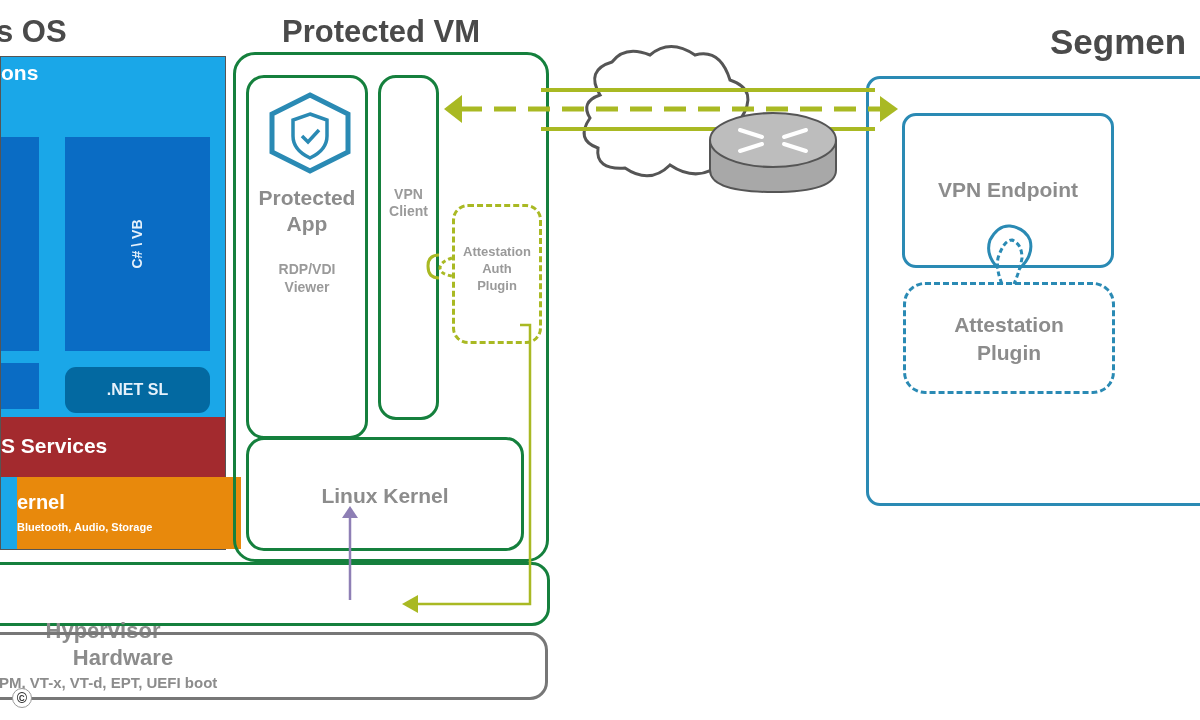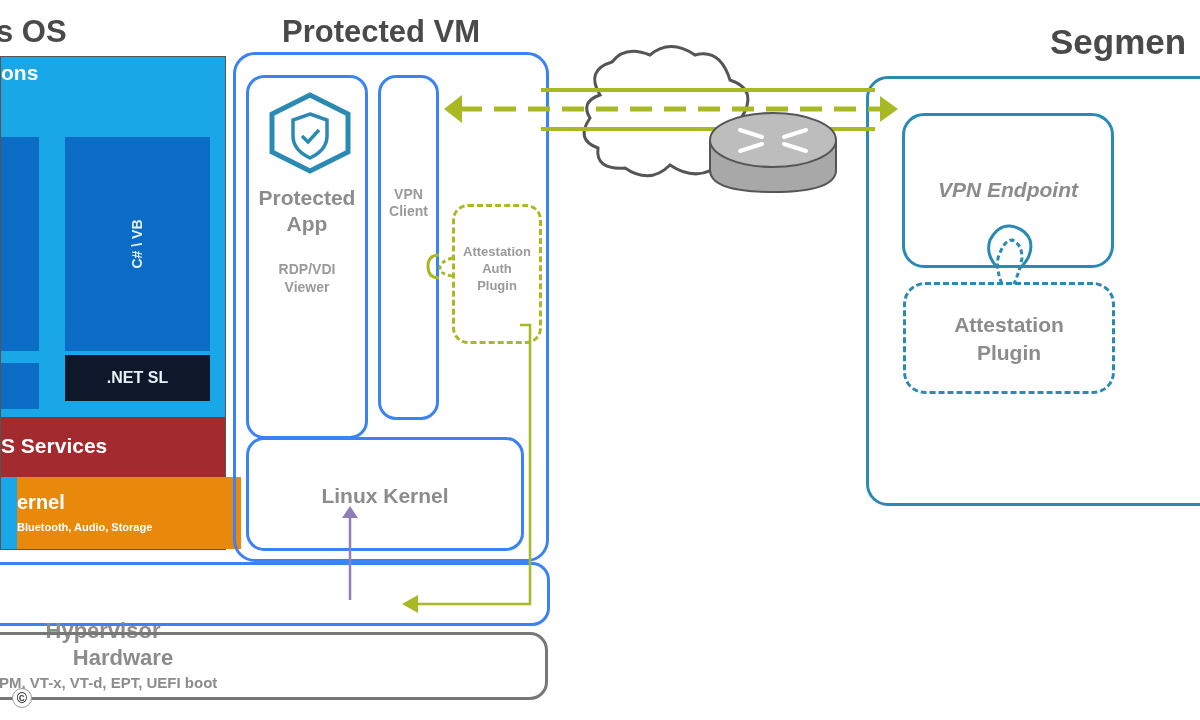--- a/index.html
+++ b/index.html
@@ -3,37 +3,37 @@
 <meta charset="utf-8">
 <style>
   html, body { margin: 0; padding: 0; background: #ffffff; }
   body { width: 1200px; height: 720px; position: relative; overflow: hidden;
          font-family: "Liberation Sans", sans-serif; }
   .abs { position: absolute; }
   .title { font-weight: bold; color: #4a4a4a; font-size: 31px; white-space: nowrap; }
   .lbl { color: #8c8c8c; font-weight: bold; text-align: center; white-space: nowrap; }
   .lbl-s { color: #9a9a9a; font-weight: bold; text-align: center; line-height: 17px; font-size: 14px; }
   .box { position: absolute; box-sizing: border-box; }
-  .g { border: 3px solid #3b82f6; border-radius: 18px; }
-  .b { border: 3px solid #2a8ab4; border-radius: 22px; font-style: italic; }
+  .g { border: 3px solid #15803d; border-radius: 18px; }
+  .b { border: 3px solid #2a8ab4; border-radius: 14px; }
   svg.layer { position: absolute; left: 0; top: 0; }
 </style>
 </head>
 <body>
 
 <div class="abs title" style="left:-4px;top:14px;">s OS</div>
 
 <div class="box" style="left:0;top:56px;width:226px;height:494px;background:#1aa7e8;border:1px solid #555;padding-left:16px;">
   <div class="abs" style="left:0;top:4px;color:#fff;font-weight:bold;font-size:21px;">ons</div>
   <div class="abs" style="left:0;top:80px;width:38px;height:214px;background:#0a6cc4;"></div>
   <div class="abs" style="left:64px;top:80px;width:145px;height:214px;background:#0a6cc4;">
     <div class="abs" style="left:72px;top:107px;transform:translate(-50%,-50%) rotate(-90deg);color:#e6f1fb;font-weight:bold;font-size:14px;white-space:nowrap;">C# \ VB</div>
   </div>
   <div class="abs" style="left:0;top:306px;width:38px;height:46px;background:#0a6cc4;"></div>
-  <div class="abs" style="left:64px;top:298px;width:145px;height:46px;background:#0f172a;">
+  <div class="abs" style="left:64px;top:310px;width:145px;height:46px;background:#0369a1;border-radius:11px;">
     <div class="abs" style="left:0;width:145px;top:14px;text-align:center;color:#e6f1fb;font-weight:bold;font-size:16px;">.NET SL</div>
   </div>
   <div class="abs" style="left:0;top:360px;width:224px;height:60px;background:#a32a2e;">
     <div class="abs" style="left:0;top:17px;color:#fff;font-weight:bold;font-size:21px;">S Services</div>
   </div>
   <div class="abs" style="left:16px;top:420px;width:224px;height:72px;background:#e8890c;">
     <div class="abs" style="left:0;top:14px;color:#fff;font-weight:bold;font-size:20px;">ernel</div>
     <div class="abs" style="left:0;top:44px;color:#fff;font-weight:bold;font-size:11px;white-space:nowrap;">Bluetooth, Audio, Storage</div>
   </div>
 </div>

